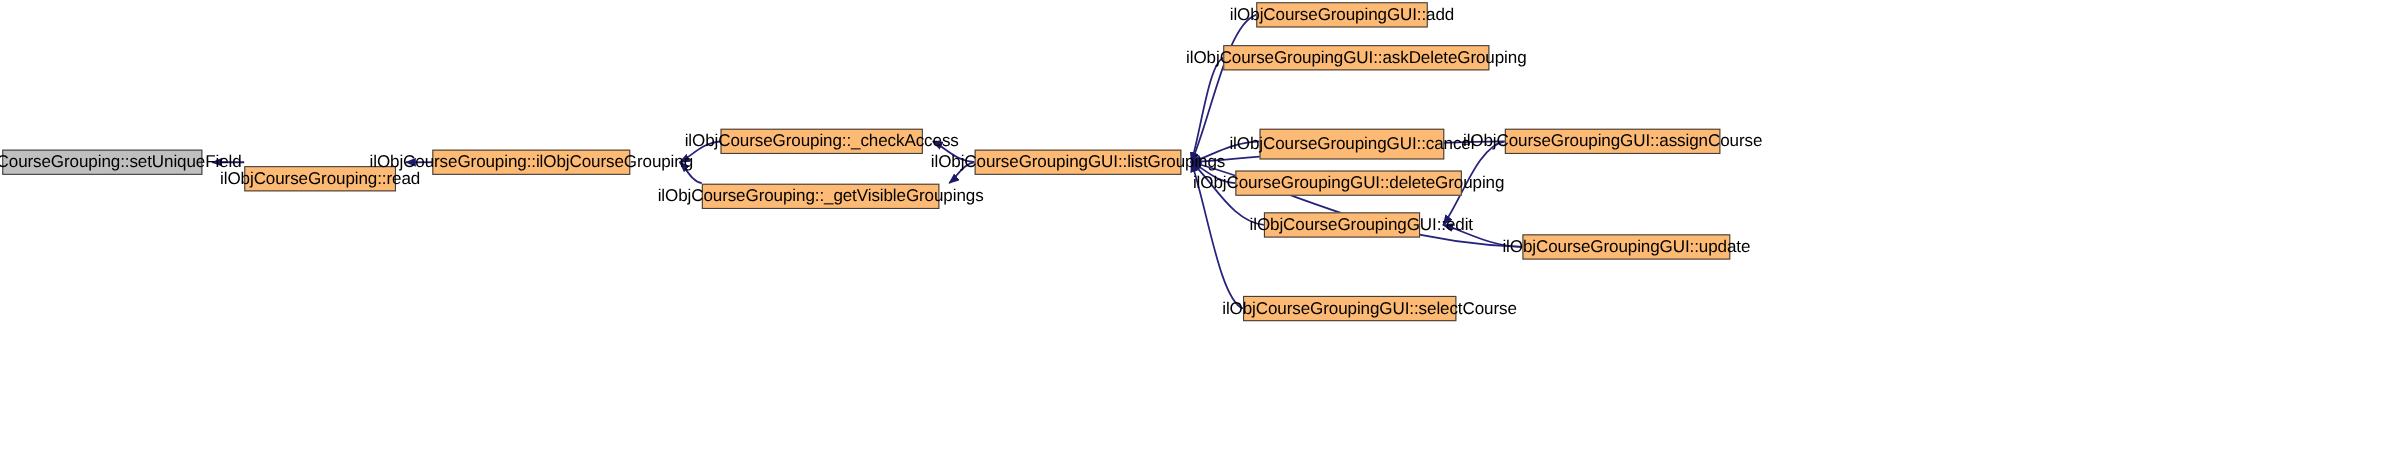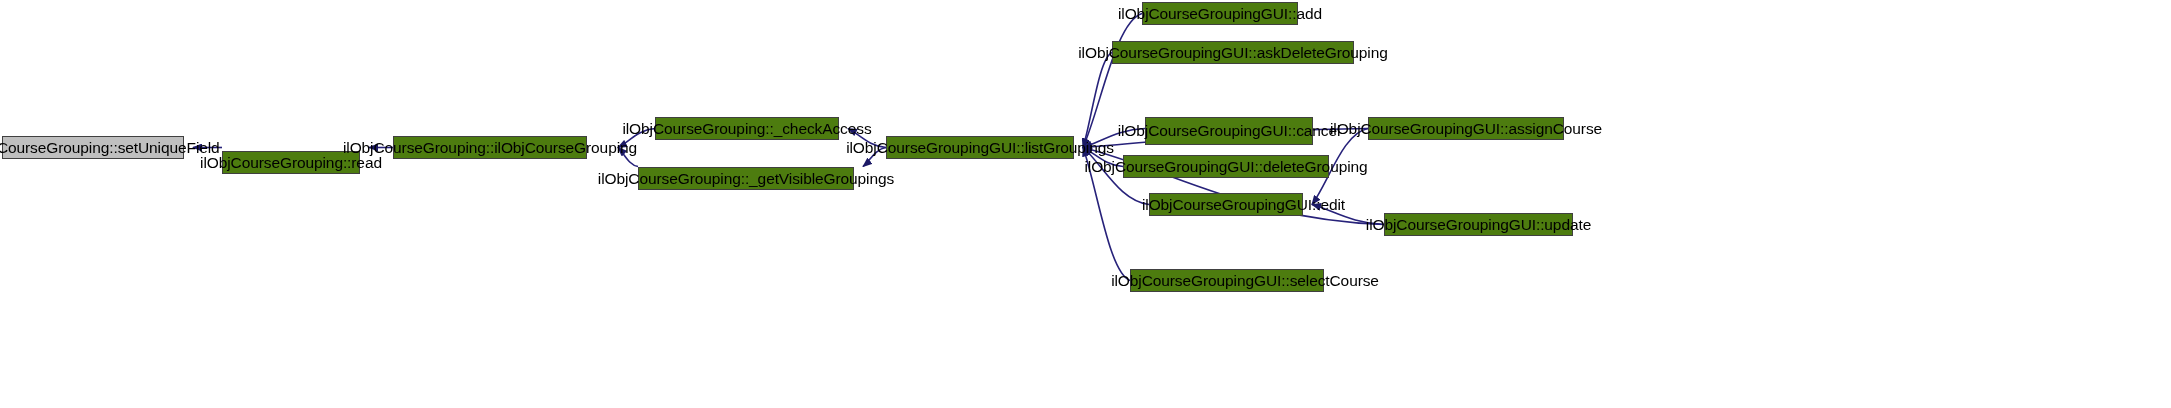--- a/index.html
+++ b/index.html
@@ -21,21 +21,21 @@
     left: 0;
     top: 0;
     width: 2171px;
     height: 408px;
     pointer-events: none;
   }
   .gnode {
     position: absolute;
     box-sizing: border-box;
     border: 1px solid #404040;
-    background: #4d7c0f;
+    background: #fdba74;
     color: #000000;
     font-size: 15.5px;
     line-height: 1;
     display: flex;
     align-items: center;
     justify-content: center;
     white-space: nowrap;
     letter-spacing: -0.1px;
     z-index: 5;
   }
@@ -79,21 +79,21 @@
       </g>
   </svg>
 
   <div id="node-layer">
       <div class="gnode highlight" style="left: 2px; top: 136px; width: 182px; height: 23px;">
         <span class="gnode-label">ilObjCourseGrouping::setUniqueField</span>
       </div>
       <div class="gnode" style="left: 222px; top: 136px; width: 138px; height: 23px; margin-top: 15px;">
         <span class="gnode-label">ilObjCourseGrouping::read</span>
       </div>
-      <div class="gnode" style="left: 393px; top: 136px; width: 194px; height: 23px;">
+      <div class="gnode" style="left: 393px; top: 136px; width: 180px; height: 23px;">
         <span class="gnode-label">ilObjCourseGrouping::ilObjCourseGrouping</span>
       </div>
       <div class="gnode" style="left: 655px; top: 117px; width: 184px; height: 23px;">
         <span class="gnode-label">ilObjCourseGrouping::_checkAccess</span>
       </div>
       <div class="gnode" style="left: 638px; top: 167px; width: 216px; height: 23px;">
         <span class="gnode-label">ilObjCourseGrouping::_getVisibleGroupings</span>
       </div>
       <div class="gnode" style="left: 886px; top: 136px; width: 188px; height: 23px;">
         <span class="gnode-label">ilObjCourseGroupingGUI::listGroupings</span>
@@ -106,21 +106,21 @@
       </div>
       <div class="gnode" style="left: 1145px; top: 117px; width: 168px; height: 28px;">
         <span class="gnode-label">ilObjCourseGroupingGUI::cancel</span>
       </div>
       <div class="gnode" style="left: 1368px; top: 117px; width: 196px; height: 23px;">
         <span class="gnode-label">ilObjCourseGroupingGUI::assignCourse</span>
       </div>
       <div class="gnode" style="left: 1123px; top: 155px; width: 206px; height: 23px;">
         <span class="gnode-label">ilObjCourseGroupingGUI::deleteGrouping</span>
       </div>
-      <div class="gnode" style="left: 1149px; top: 193px; width: 154px; height: 23px; padding-left: 35px;">
+      <div class="gnode" style="left: 1149px; top: 193px; width: 142px; height: 23px; padding-left: 35px;">
         <span class="gnode-label">ilObjCourseGroupingGUI::edit</span>
       </div>
       <div class="gnode" style="left: 1384px; top: 213px; width: 189px; height: 23px;">
         <span class="gnode-label">ilObjCourseGroupingGUI::update</span>
       </div>
       <div class="gnode" style="left: 1130px; top: 269px; width: 194px; height: 23px; padding-left: 36px;">
         <span class="gnode-label">ilObjCourseGroupingGUI::selectCourse</span>
       </div>
     </div>
 

